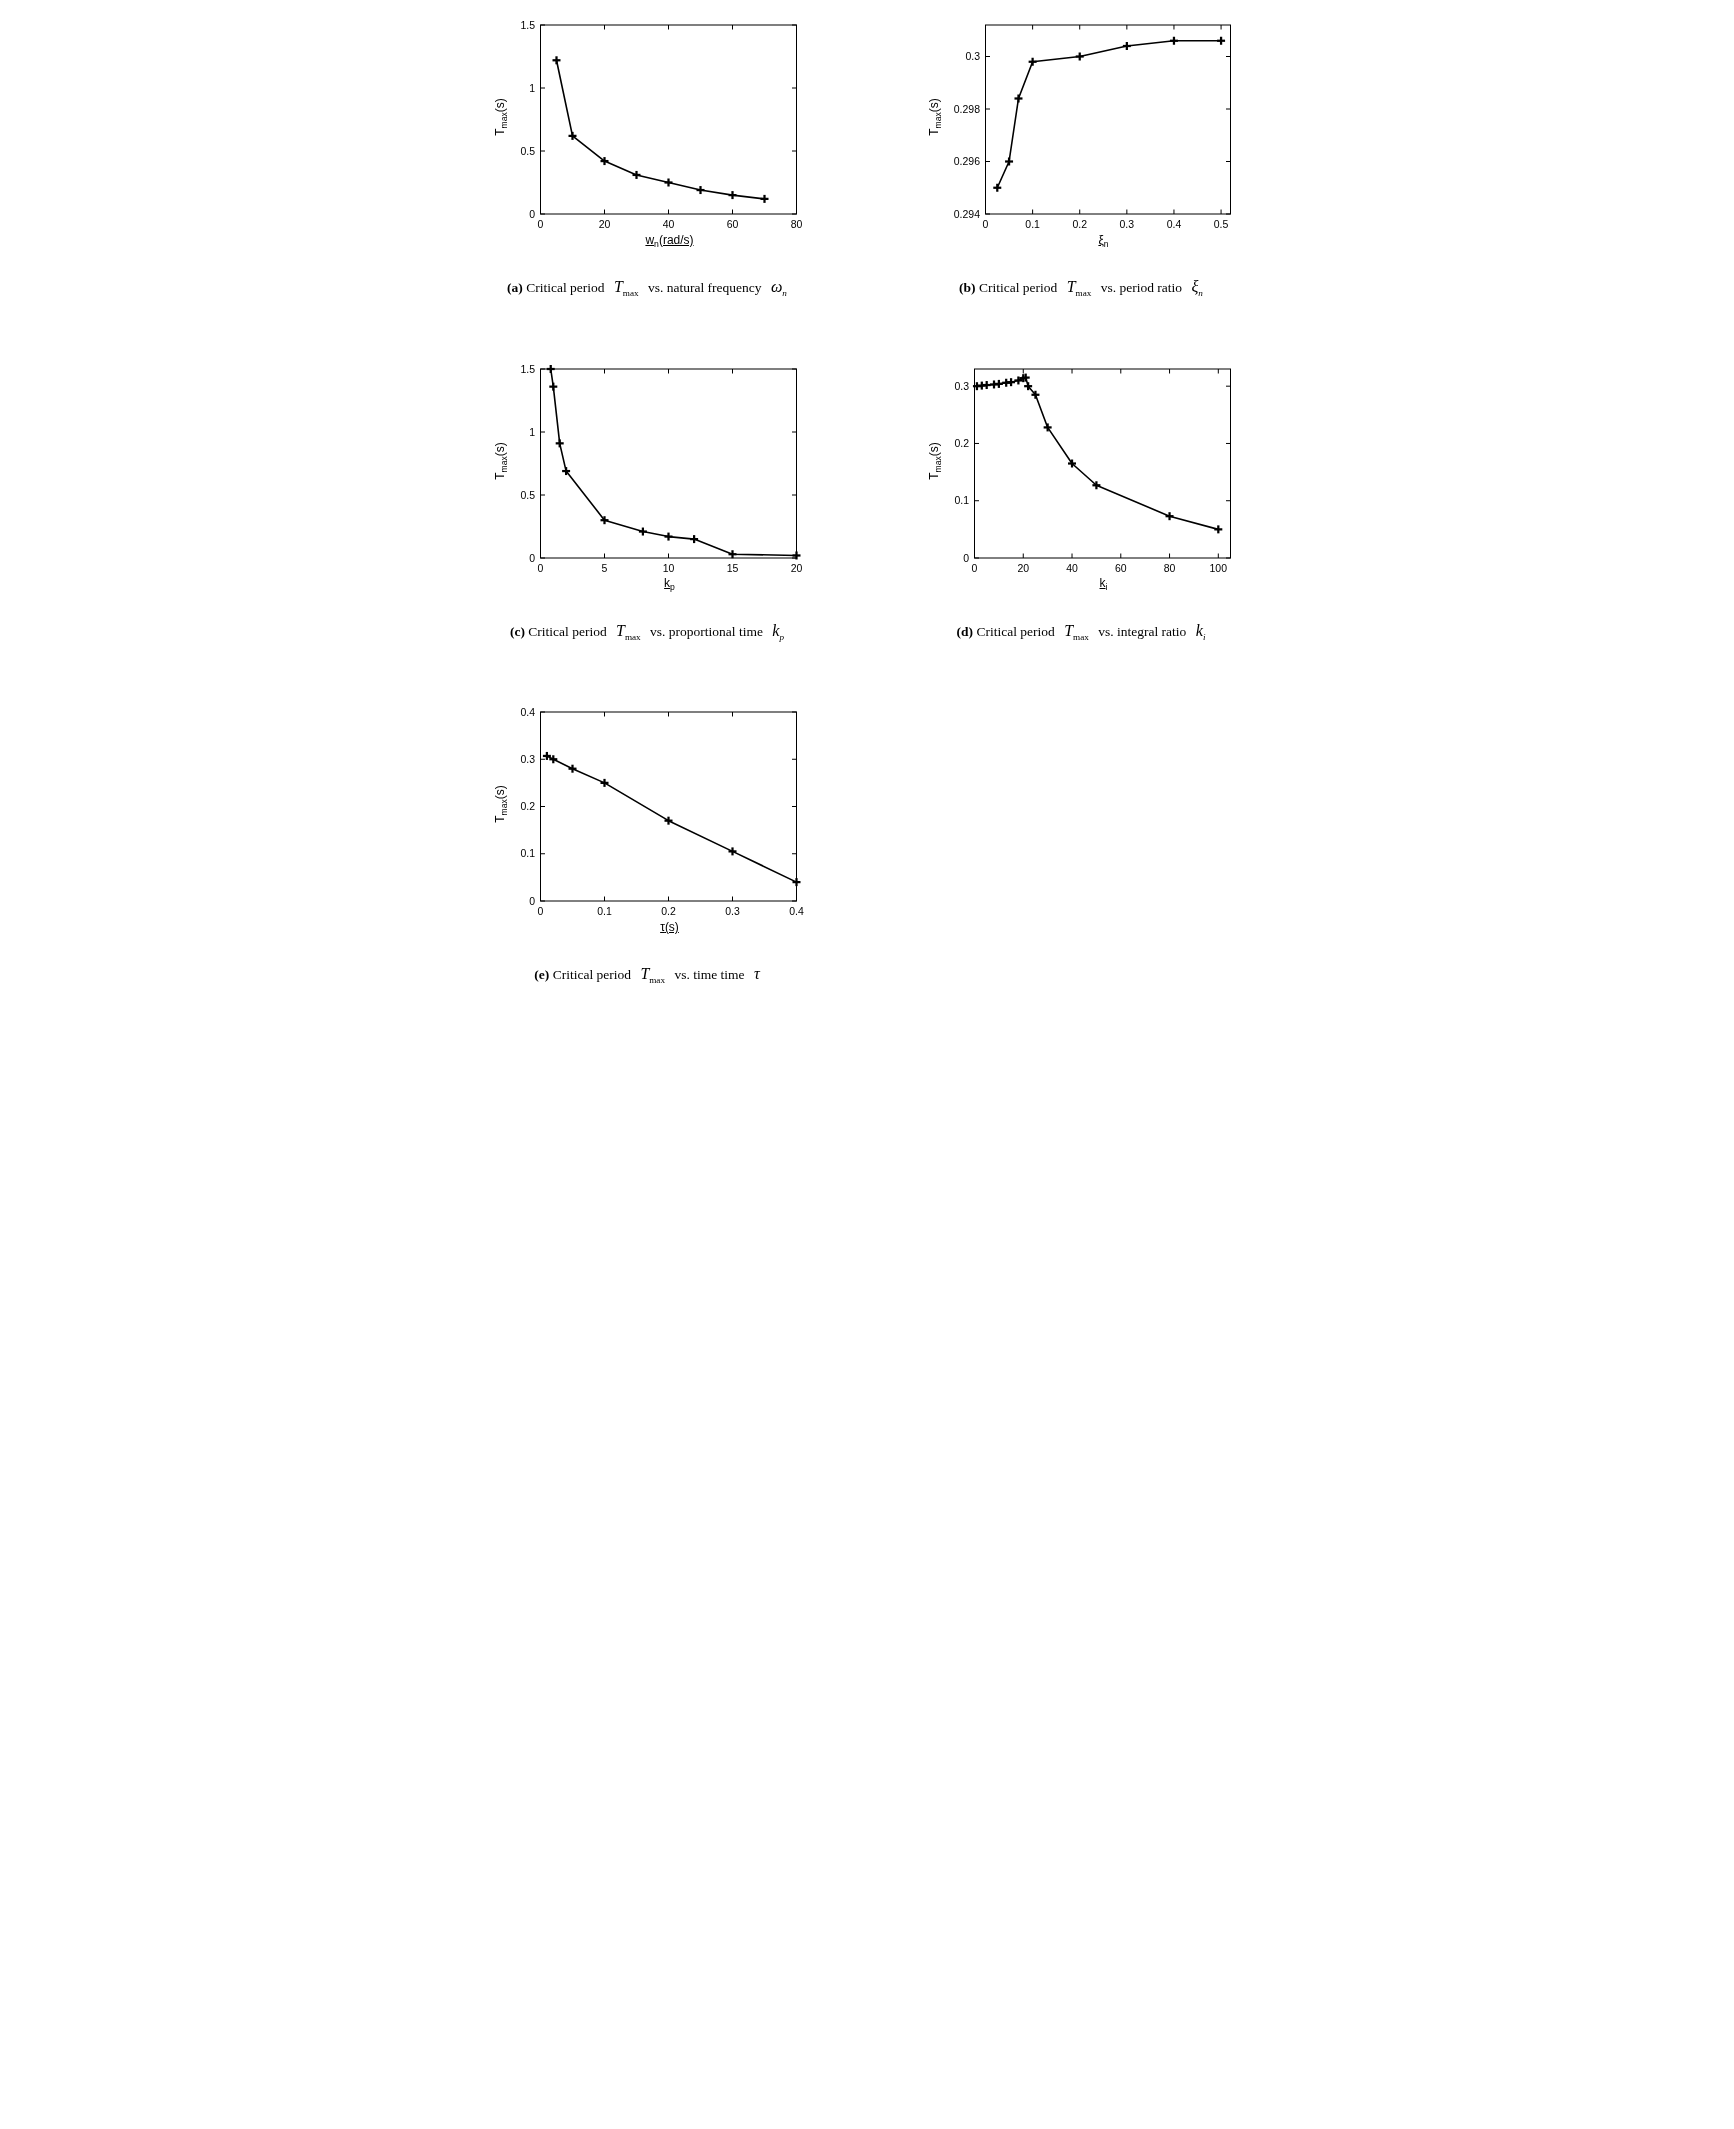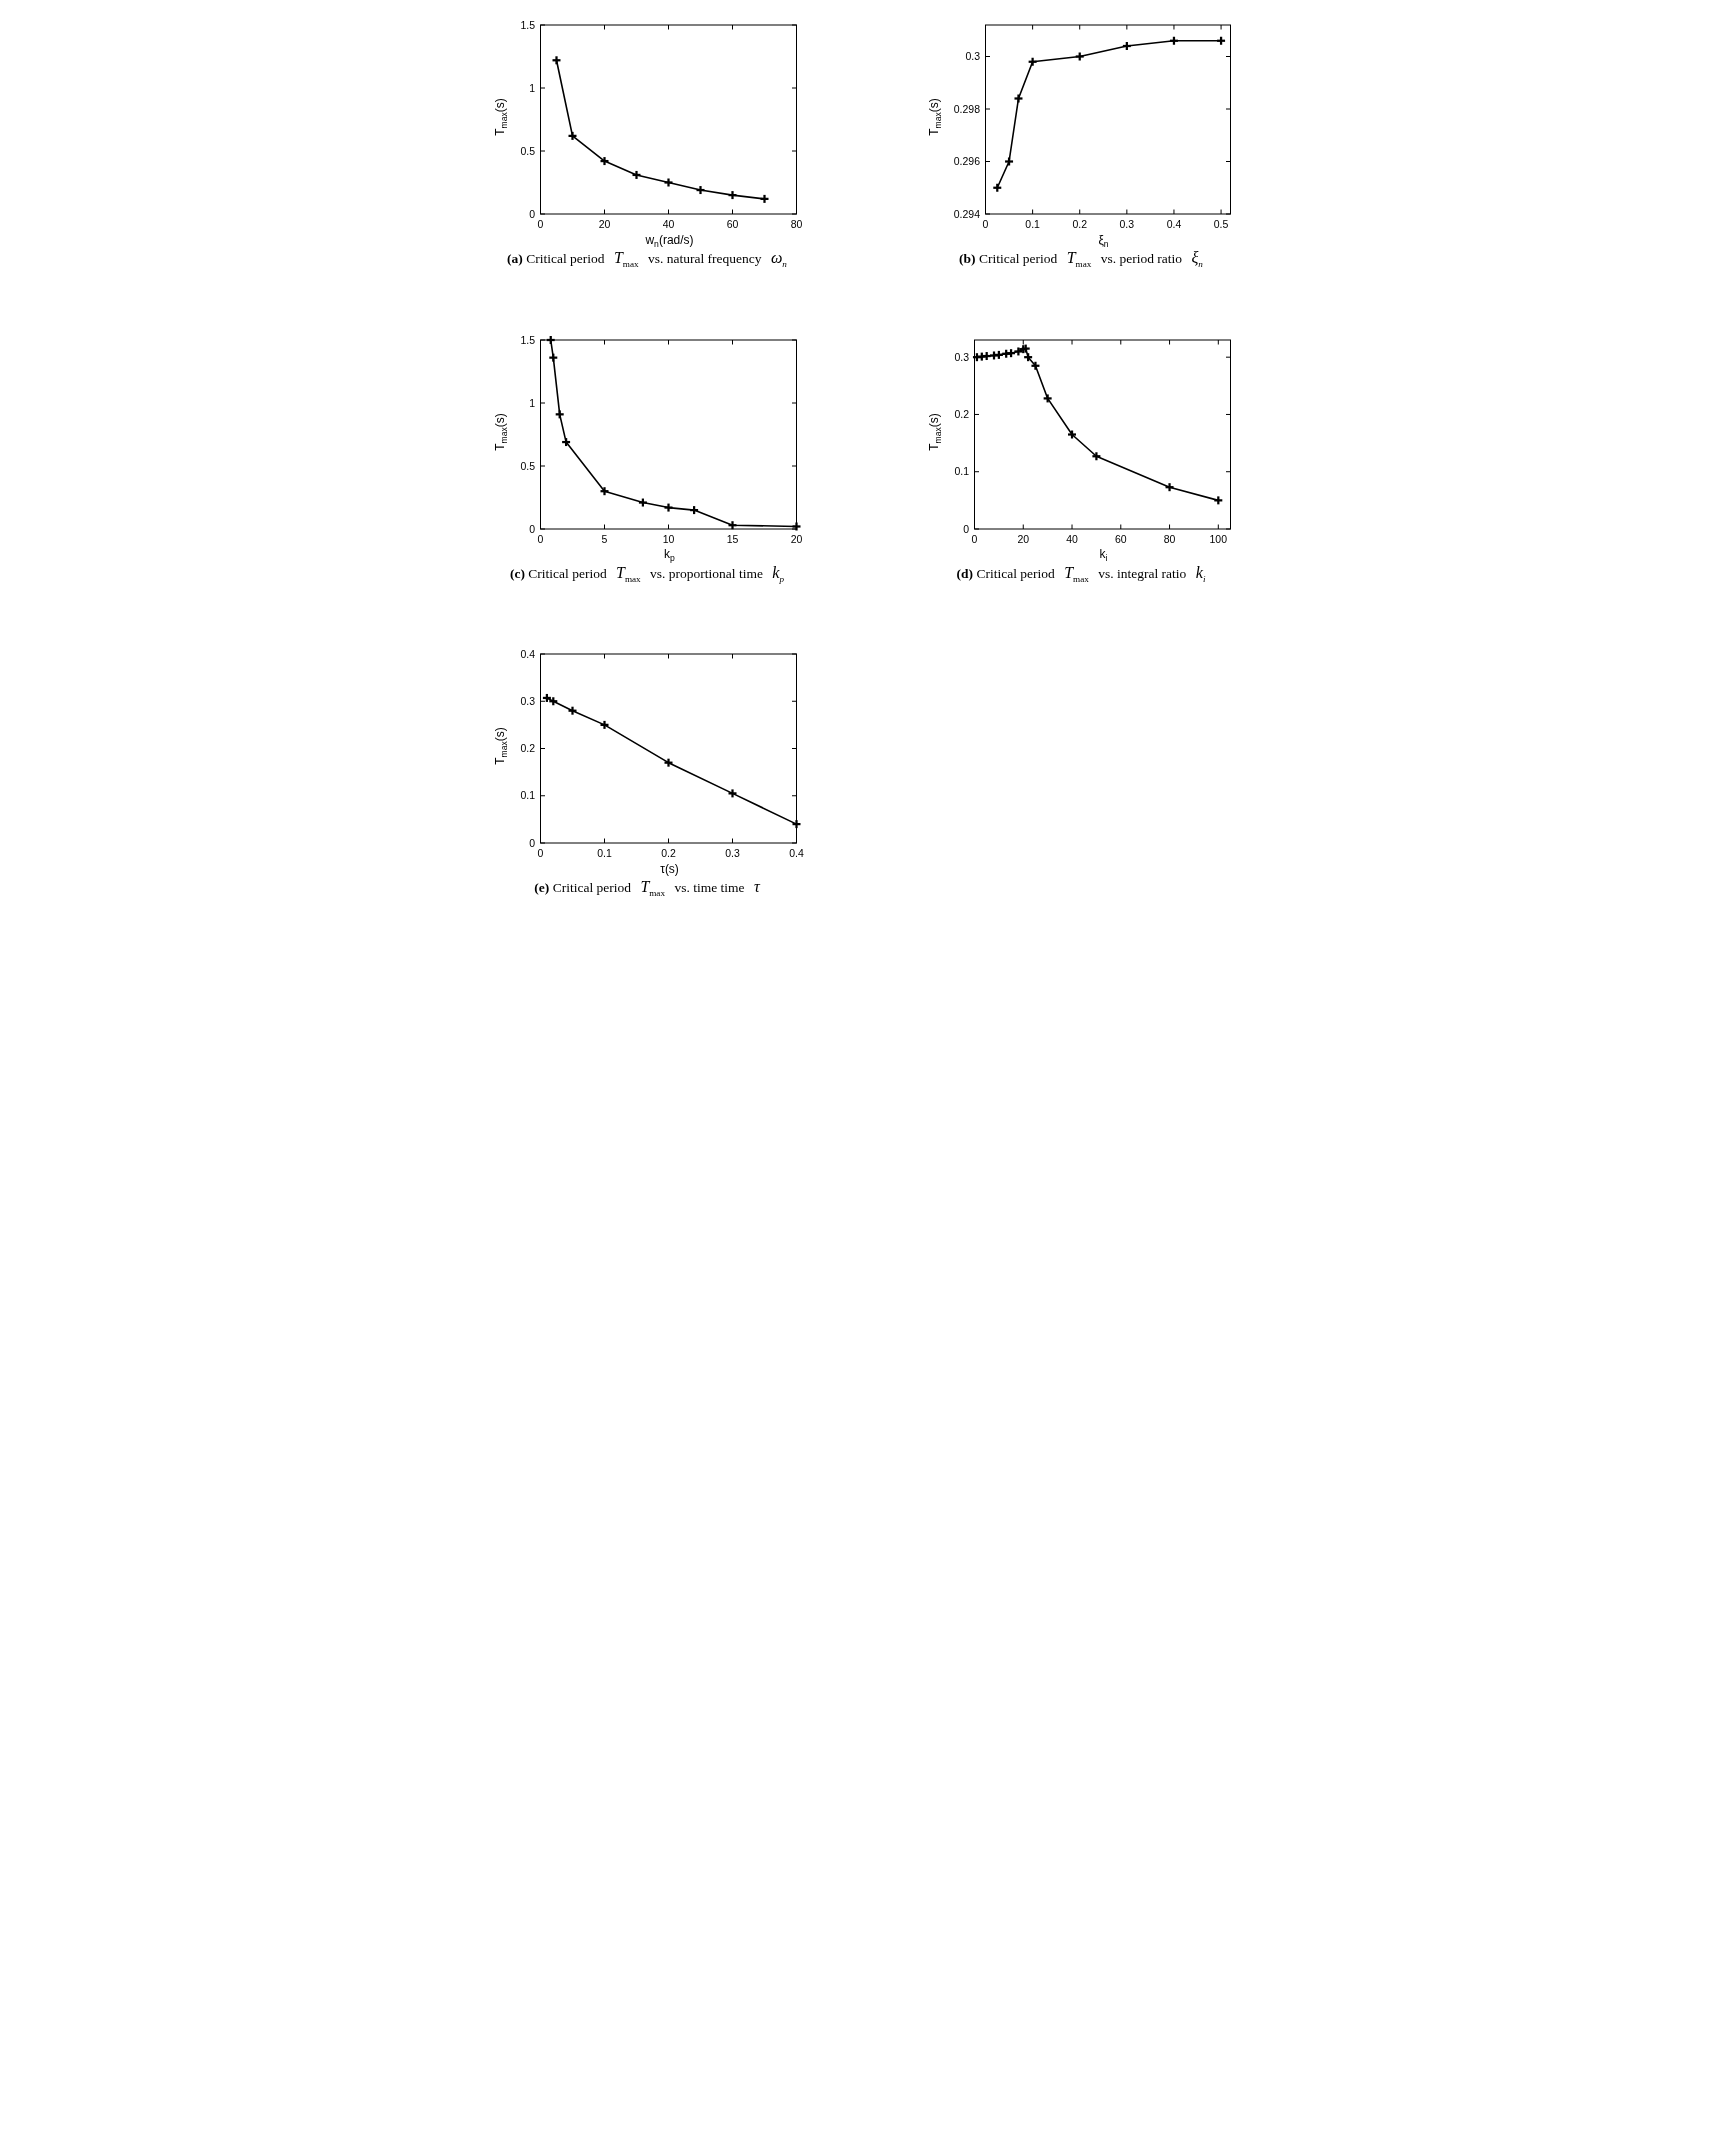--- a/index.html
+++ b/index.html
@@ -7,23 +7,23 @@
         font-family:"Liberation Sans",sans-serif;}
   .grid{display:grid;grid-template-columns:434px 434px;row-gap:60px;}
   .cell{display:flex;flex-direction:column;align-items:center;}
   figure.fig{margin:0;display:flex;flex-direction:column;align-items:center;}
   .plotbox{position:relative;width:321px;height:235px;}
   svg.chart{width:321px;height:235px;display:block;}
   svg.chart text{font-family:"Liberation Sans",sans-serif;font-size:21px;fill:#000;}
   .ylabel{position:absolute;left:-7px;top:103px;transform:translate(-50%,-50%) rotate(-90deg);
           transform-origin:center;white-space:nowrap;font-size:12px;left:11px;}
   .xlabel{position:absolute;bottom:0px;left:55px;width:250px;text-align:center;
-          font-size:12px;white-space:nowrap;}
+          font-size:12px;white-space:nowrap;text-decoration:underline;}
   .xlabel sub,.ylabel sub{font-size:72%;}
-  figcaption.caption{font-family:"Liberation Serif",serif;font-size:13.5px;
+  figcaption.caption{font-family:"Liberation Serif",serif;font-size:13.5px;margin-top:29px;
           text-align:left;white-space:nowrap;}
   figcaption .math{margin:0 6px;}
   .mT{font-family:"Liberation Serif",serif;font-style:italic;font-size:118%;}
   .msym{font-family:"Liberation Serif",serif;font-style:italic;font-size:120%;}
   .msub{font-size:68%;}
   b.tag{font-weight:bold;}
 </style>
 </head>
 <body>
 

